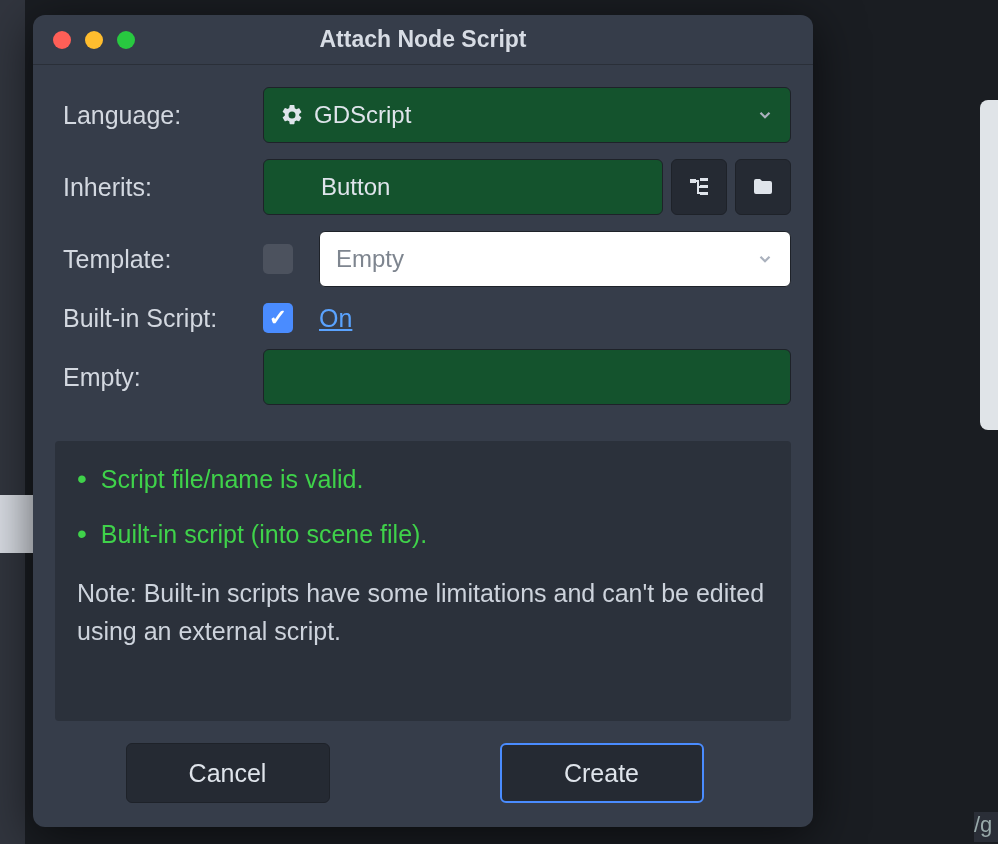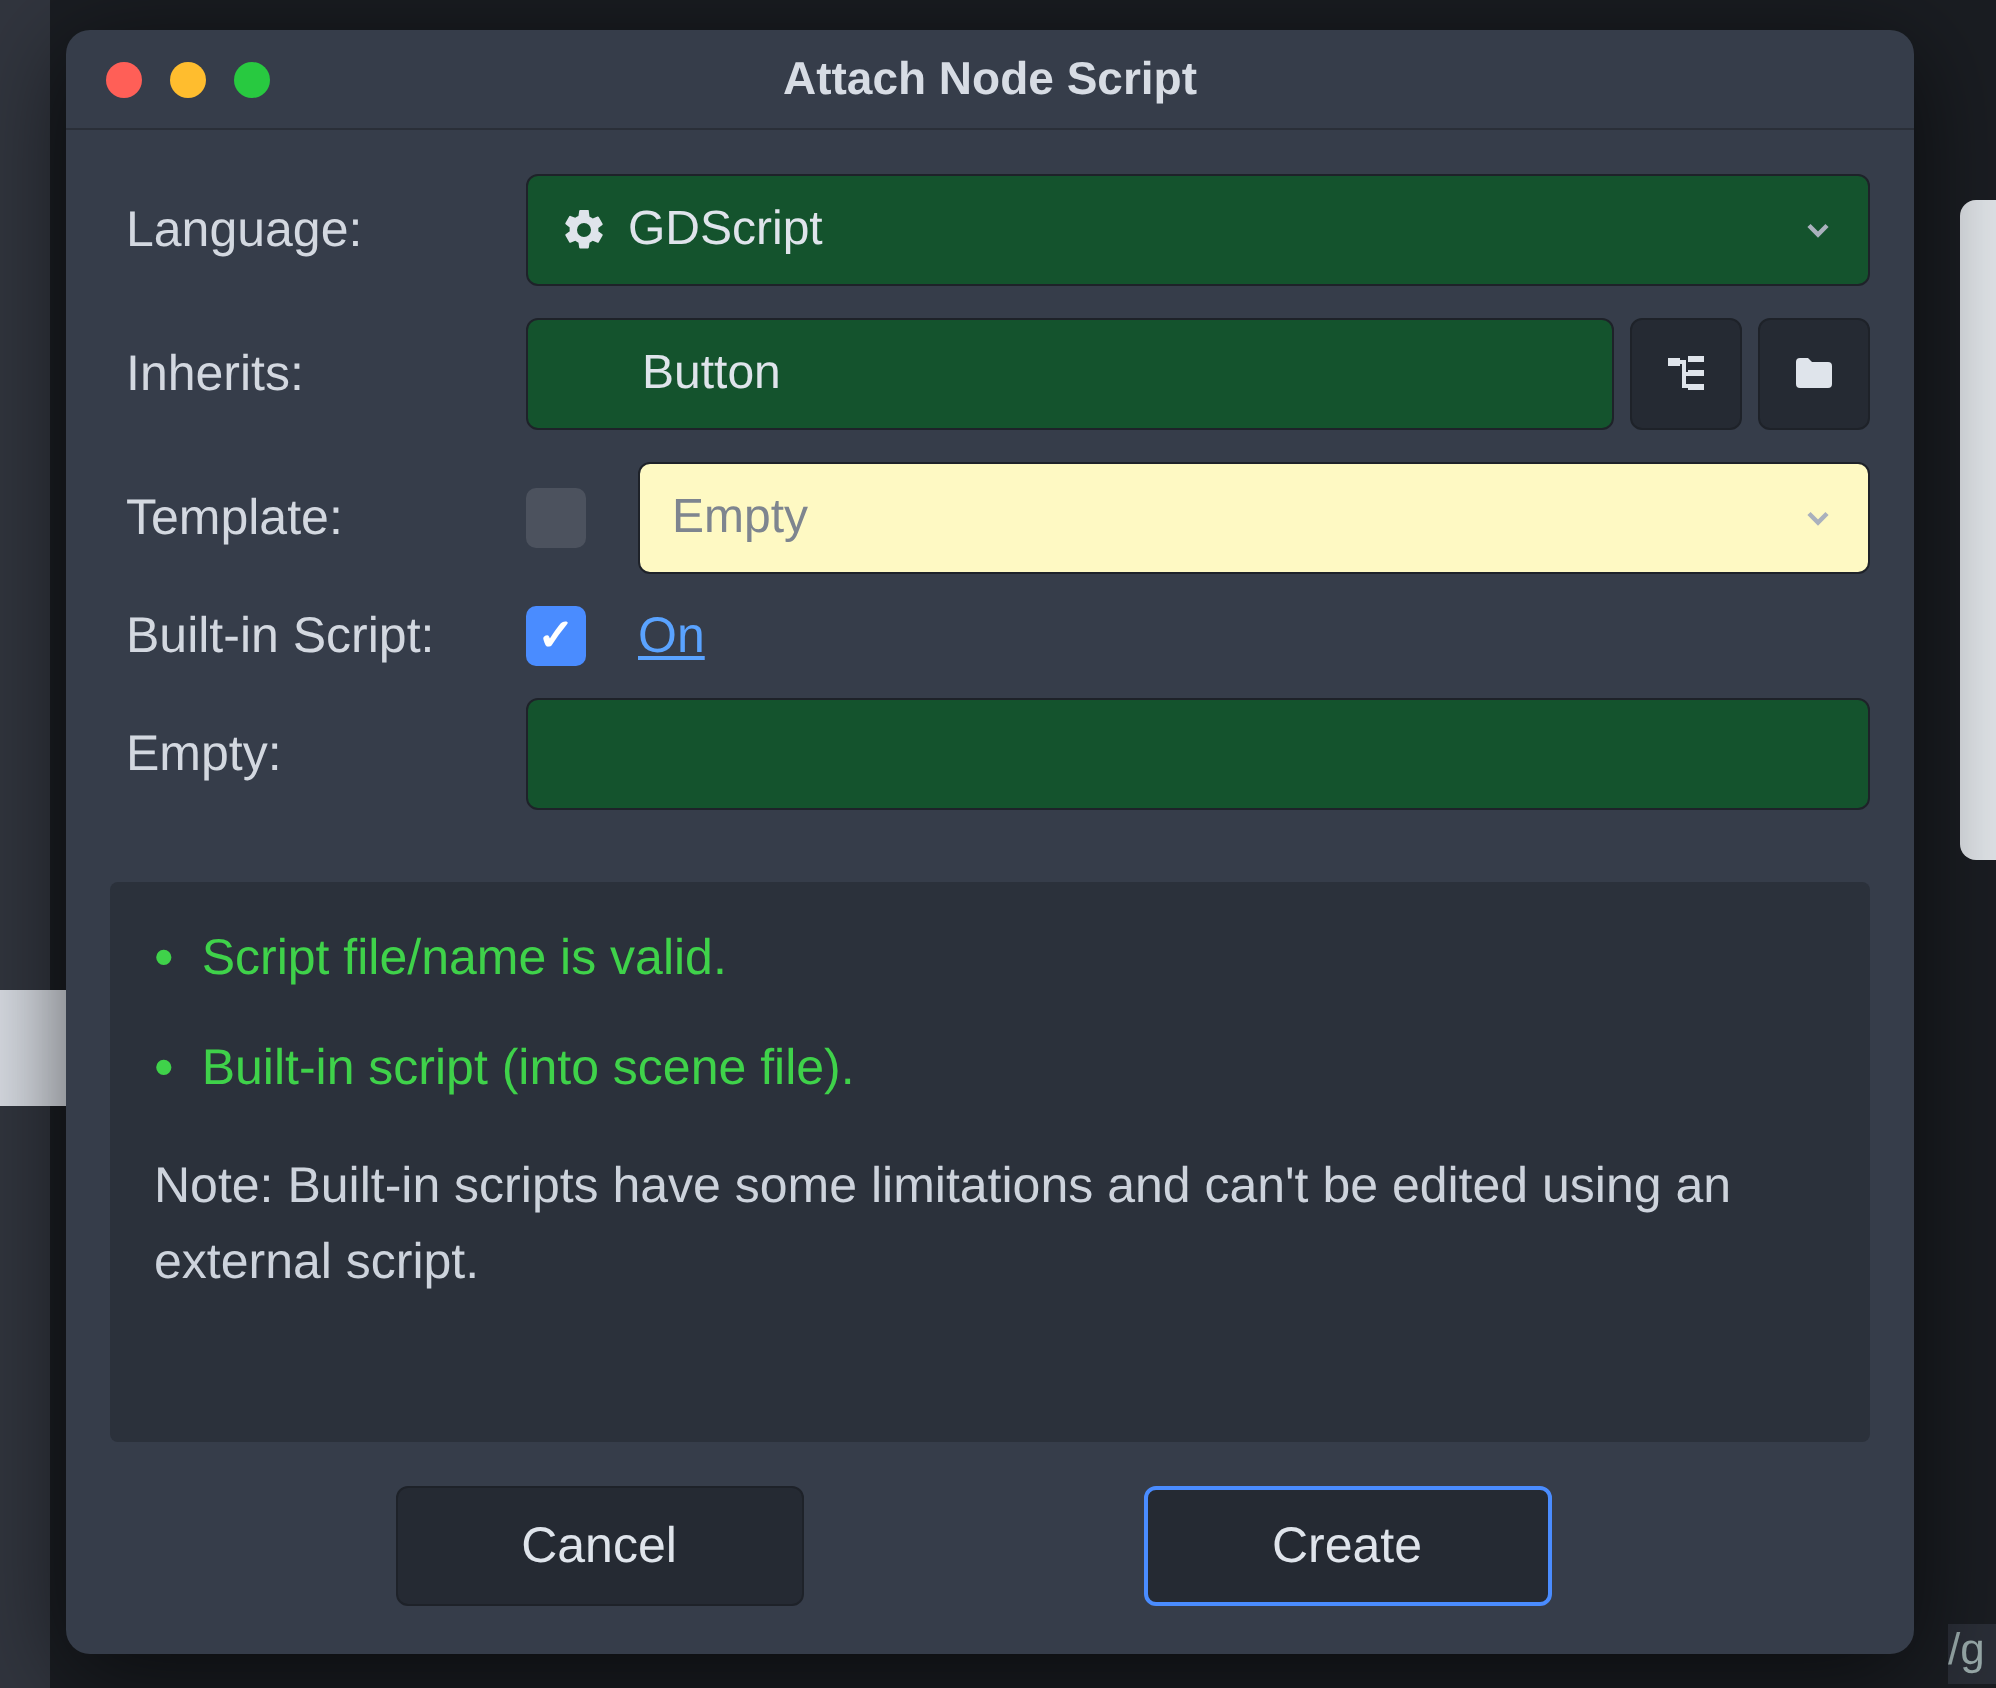--- a/index.html
+++ b/index.html
@@ -18,21 +18,21 @@
     }
     .bg-f1 { left: 0; top: 0; width: 25px; height: 844px; background: #31353e; }
     .bg-f2 { left: 0; top: 495px; width: 37px; height: 58px; background: #d8dce3; }
     .bg-f3 { right: 0; top: 100px; width: 18px; height: 330px; background: #e0e4e8; border-radius: 8px 0 0 8px; }
     .bg-f4 { right: 0; bottom: 2px; width: 24px; height: 30px; color:#9aa; font-size:22px; }
 
     .dialog {
       position: absolute;
       left: 33px;
       top: 15px;
-      width: 924px;
+      width: 780px;
       height: 812px;
       background: #363d4a;
       border-radius: 12px;
       box-shadow: 0 10px 50px rgba(0,0,0,0.6);
       display: flex;
       flex-direction: column;
     }
     .titlebar {
       height: 50px;
       display: flex;
@@ -127,21 +127,21 @@
       display:flex; align-items:center; justify-content:center;
     }
     .cb-unchecked { background: #4c525e; }
     .cb-checked { background: #4a8cff; }
     .check-mark {
       color: #fff;
       font-size: 22px;
       font-weight: 700;
     }
     .template-dd {
-      background: #fef9c3;
+      background: #ffffff;
       color: #7e858f;
     }
     .on-label {
       font-size: 25px;
       color: #5aa3ff;
       text-decoration: underline;
     }
     .info-panel {
       margin: 10px 22px 0 22px;
       background: #2b313b;

